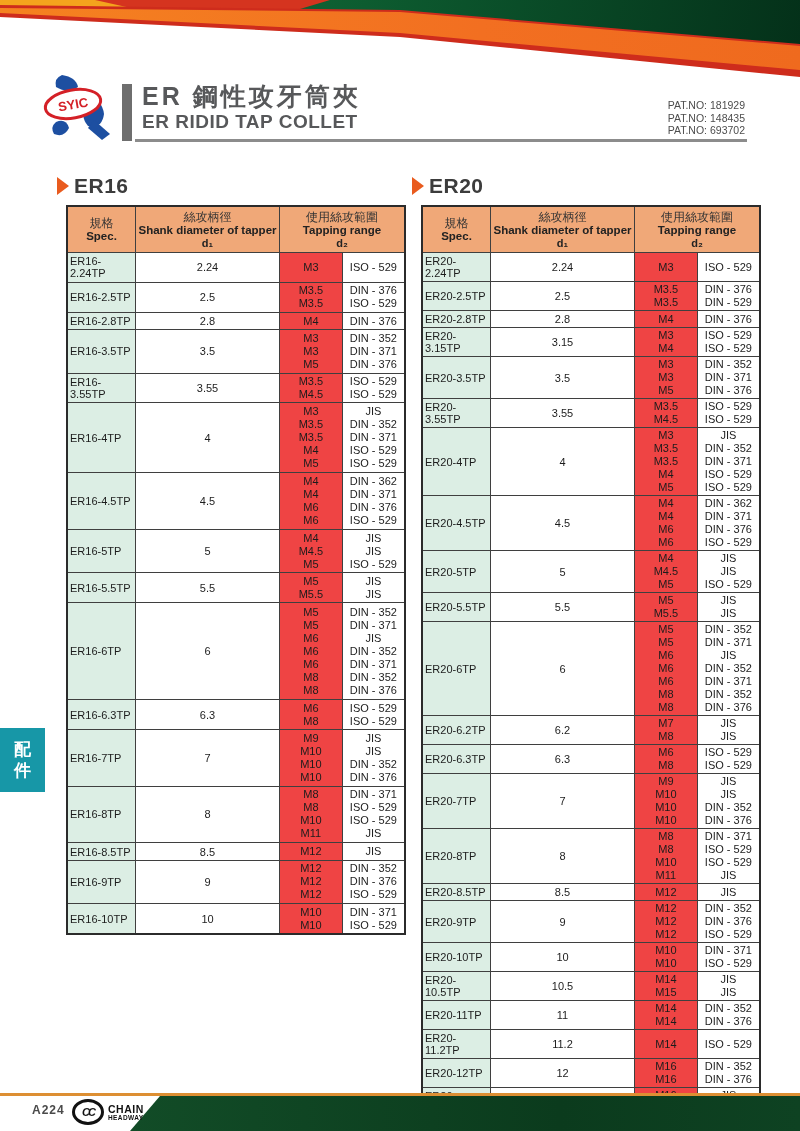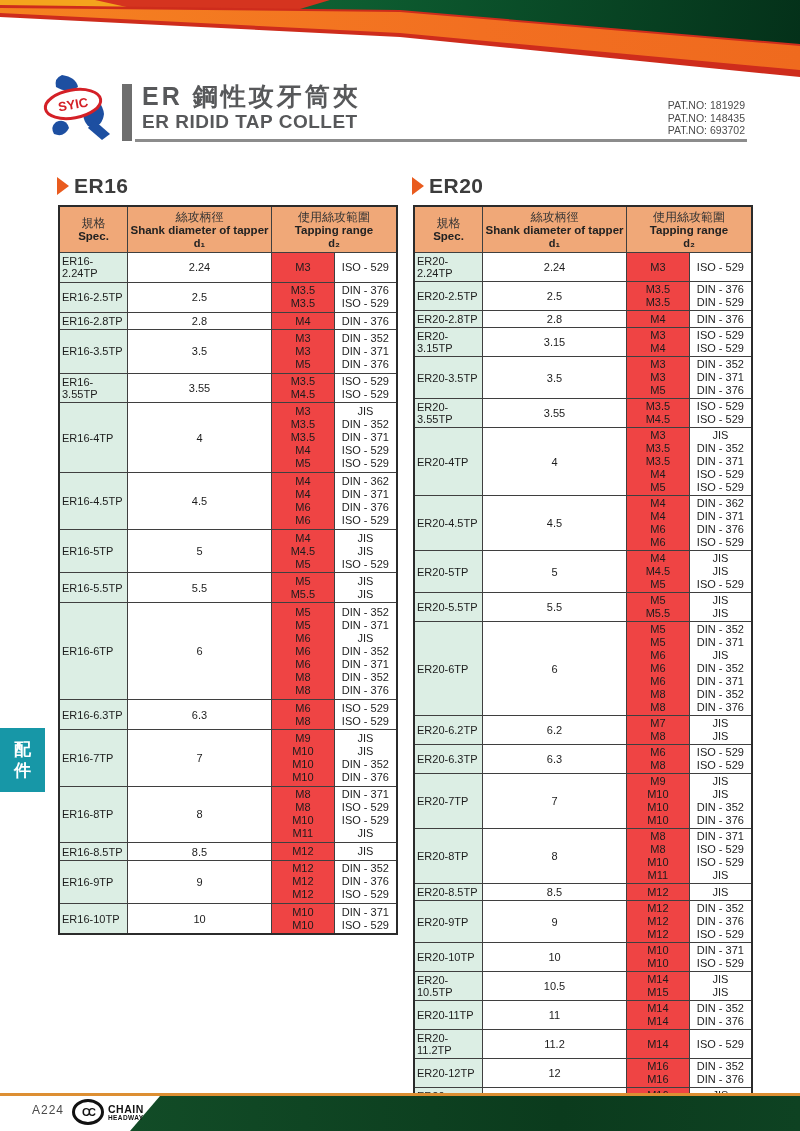--- a/index.html
+++ b/index.html
@@ -26,44 +26,44 @@
   
   .sec{position:absolute;display:flex;align-items:center;gap:5px;height:24px;}
   .sec .arrow{width:0;height:0;border-left:12px solid #e95b1e;border-top:9px solid transparent;border-bottom:9px solid transparent;}
   .sec .sec-label{font-size:21px;font-weight:600;color:#3c3c3c;letter-spacing:.5px;}
   .sec16{left:57px;top:174px;} .sec20{left:412px;top:174px;}
   
   .table-wrap{position:absolute;width:334px;}
   .tw16{left:58px;top:205px;height:730px;}
   .tw20{left:413px;top:205px;height:803px;}
   table.spec-table{border-collapse:collapse;width:334px;height:100%;table-layout:fixed;
-                   border:2.5px solid #2b2b2b;font-size:11px;color:#1c1c1c;}
+                   border:2.5px solid #2b2b2b;font-size:11px;color:#1c1c1c;margin-left:8px;}
   .spec-table th,.spec-table td{border:1.5px solid #3f3f3f;padding:2px 2px;vertical-align:middle;}
   .spec-table thead th{background:#f0a878;font-weight:normal;text-align:center;padding:3px 0;}
   .hd-zh{font-size:12px;line-height:14px;color:#333;}
   .hd-en{font-size:11.5px;line-height:13px;font-weight:700;color:#222;white-space:nowrap;}
   .hd-sub{font-size:11px;line-height:12px;font-weight:700;color:#222;}
   td.spec-cell{background:#dceee4;text-align:left;padding-left:2px;width:67px;}
   td.d1-cell{text-align:center;width:143px;background:#fff;}
   td.m-cell{text-align:center;width:50px;background:#ef4444;padding:1px 0;}
   td.std-cell{text-align:center;width:74px;background:#fff;padding:1px 0;}
   .tap-line{line-height:13px;}
   
   .side-tab{position:absolute;left:0;top:728px;width:45px;height:64px;background:#1797a7;color:#fff;
             display:flex;flex-direction:column;align-items:center;justify-content:center;
             font-size:17px;font-weight:700;line-height:21px;}
   
   .foot-rule{position:absolute;left:0;top:1093px;width:800px;height:2.5px;background:#dd8f33;}
   .foot-green{position:absolute;left:0;top:1096px;width:800px;height:35px;
               background:linear-gradient(to right,#14512a,#0b3b1d 70%,#0e4222);
               clip-path:polygon(160px 0,800px 0,800px 35px,130px 35px);}
-  .page-code{position:absolute;left:32px;top:1103px;font-size:12px;color:#4a4a4a;letter-spacing:1px;}
+  .page-code{position:absolute;left:32px;top:1103px;font-size:12px;color:#4a4a4a;letter-spacing:1px;font-weight:bold;}
   .foot-logo{position:absolute;left:72px;top:1099px;display:flex;align-items:center;gap:4px;}
   .cc-oval{width:26px;height:20px;border:3px solid #111;border-radius:50%;display:flex;align-items:center;justify-content:center;
-           font-weight:700;font-size:11px;color:#111;letter-spacing:-2px;}
+           font-weight:700;font-style:italic;font-size:11px;color:#111;letter-spacing:-2px;}
   .ch-text{display:flex;flex-direction:column;justify-content:center;}
   .ch-1{font-size:10.5px;font-weight:700;color:#111;line-height:10px;letter-spacing:.5px;}
   .ch-2{font-size:6.5px;font-weight:700;color:#111;line-height:7px;letter-spacing:.4px;}
 </style>
 </head>
 <body>
 
 <div class="page">
 
   <div class="banner">

